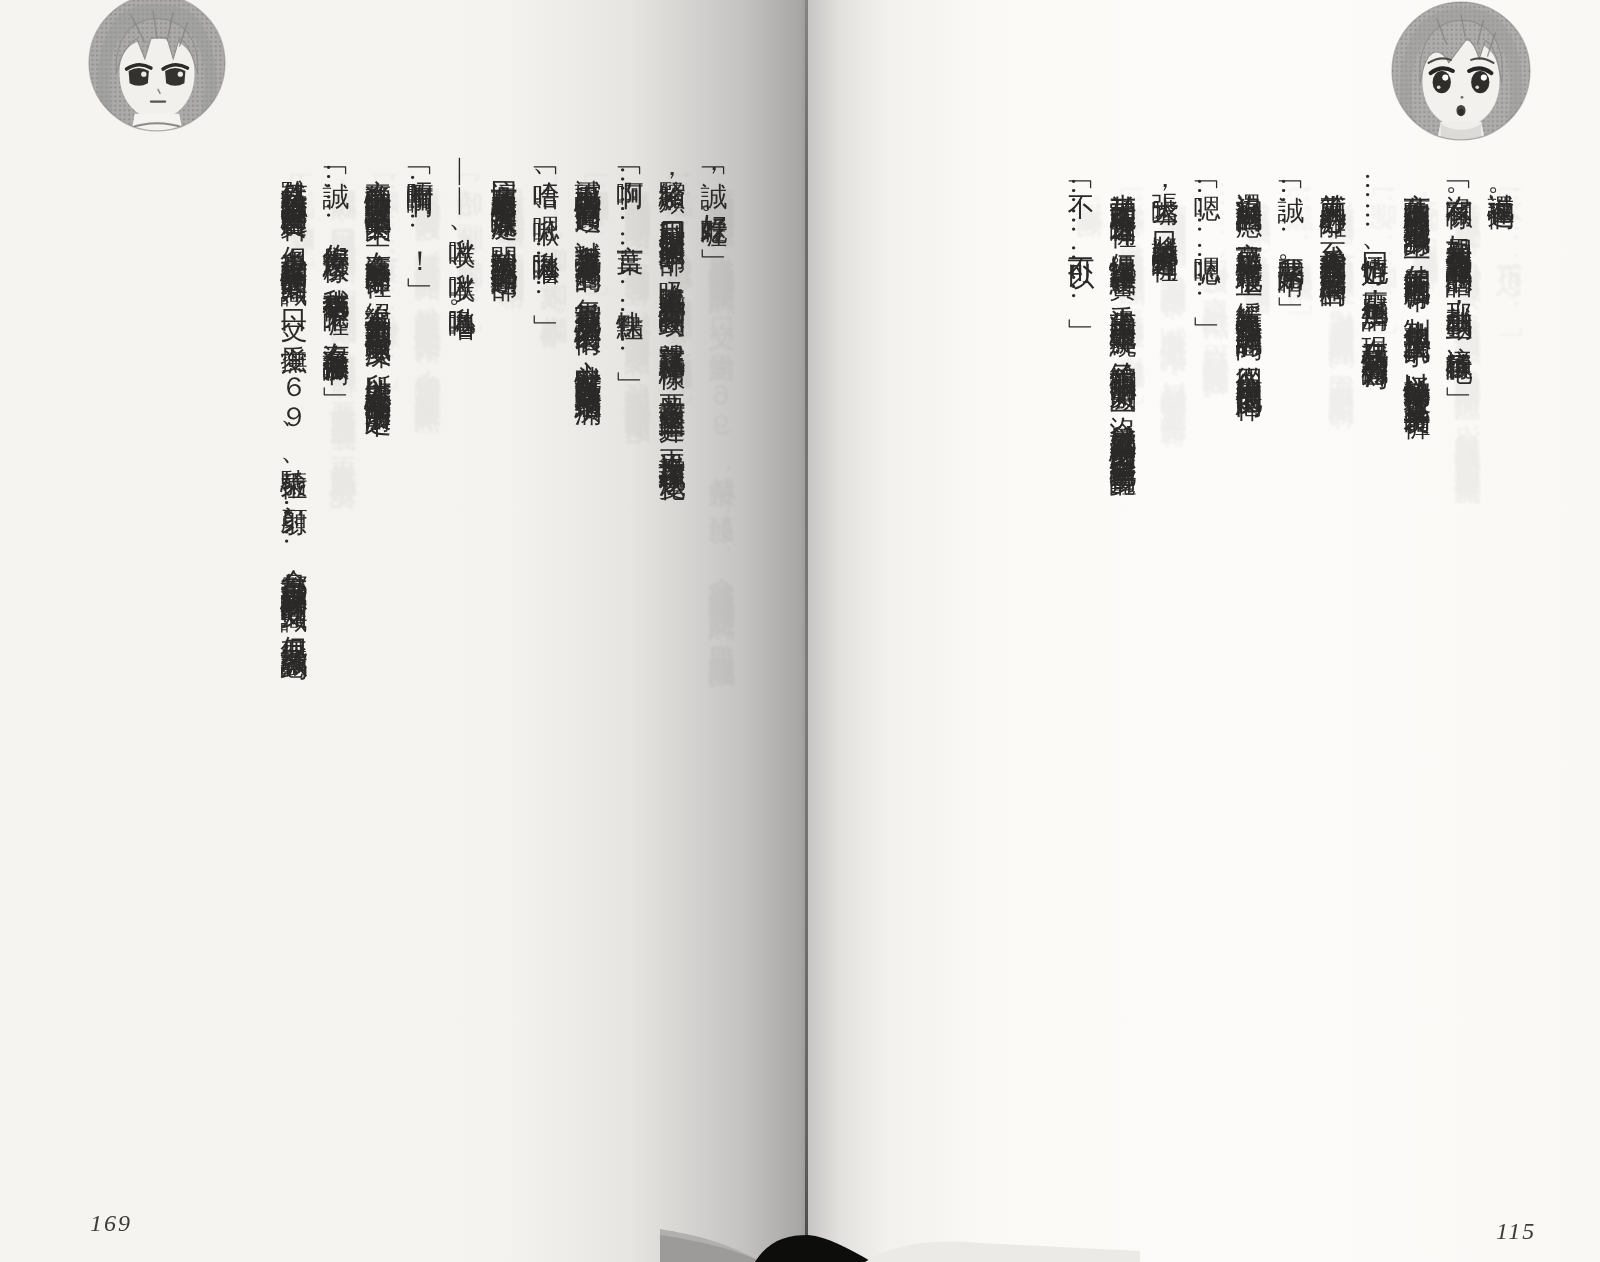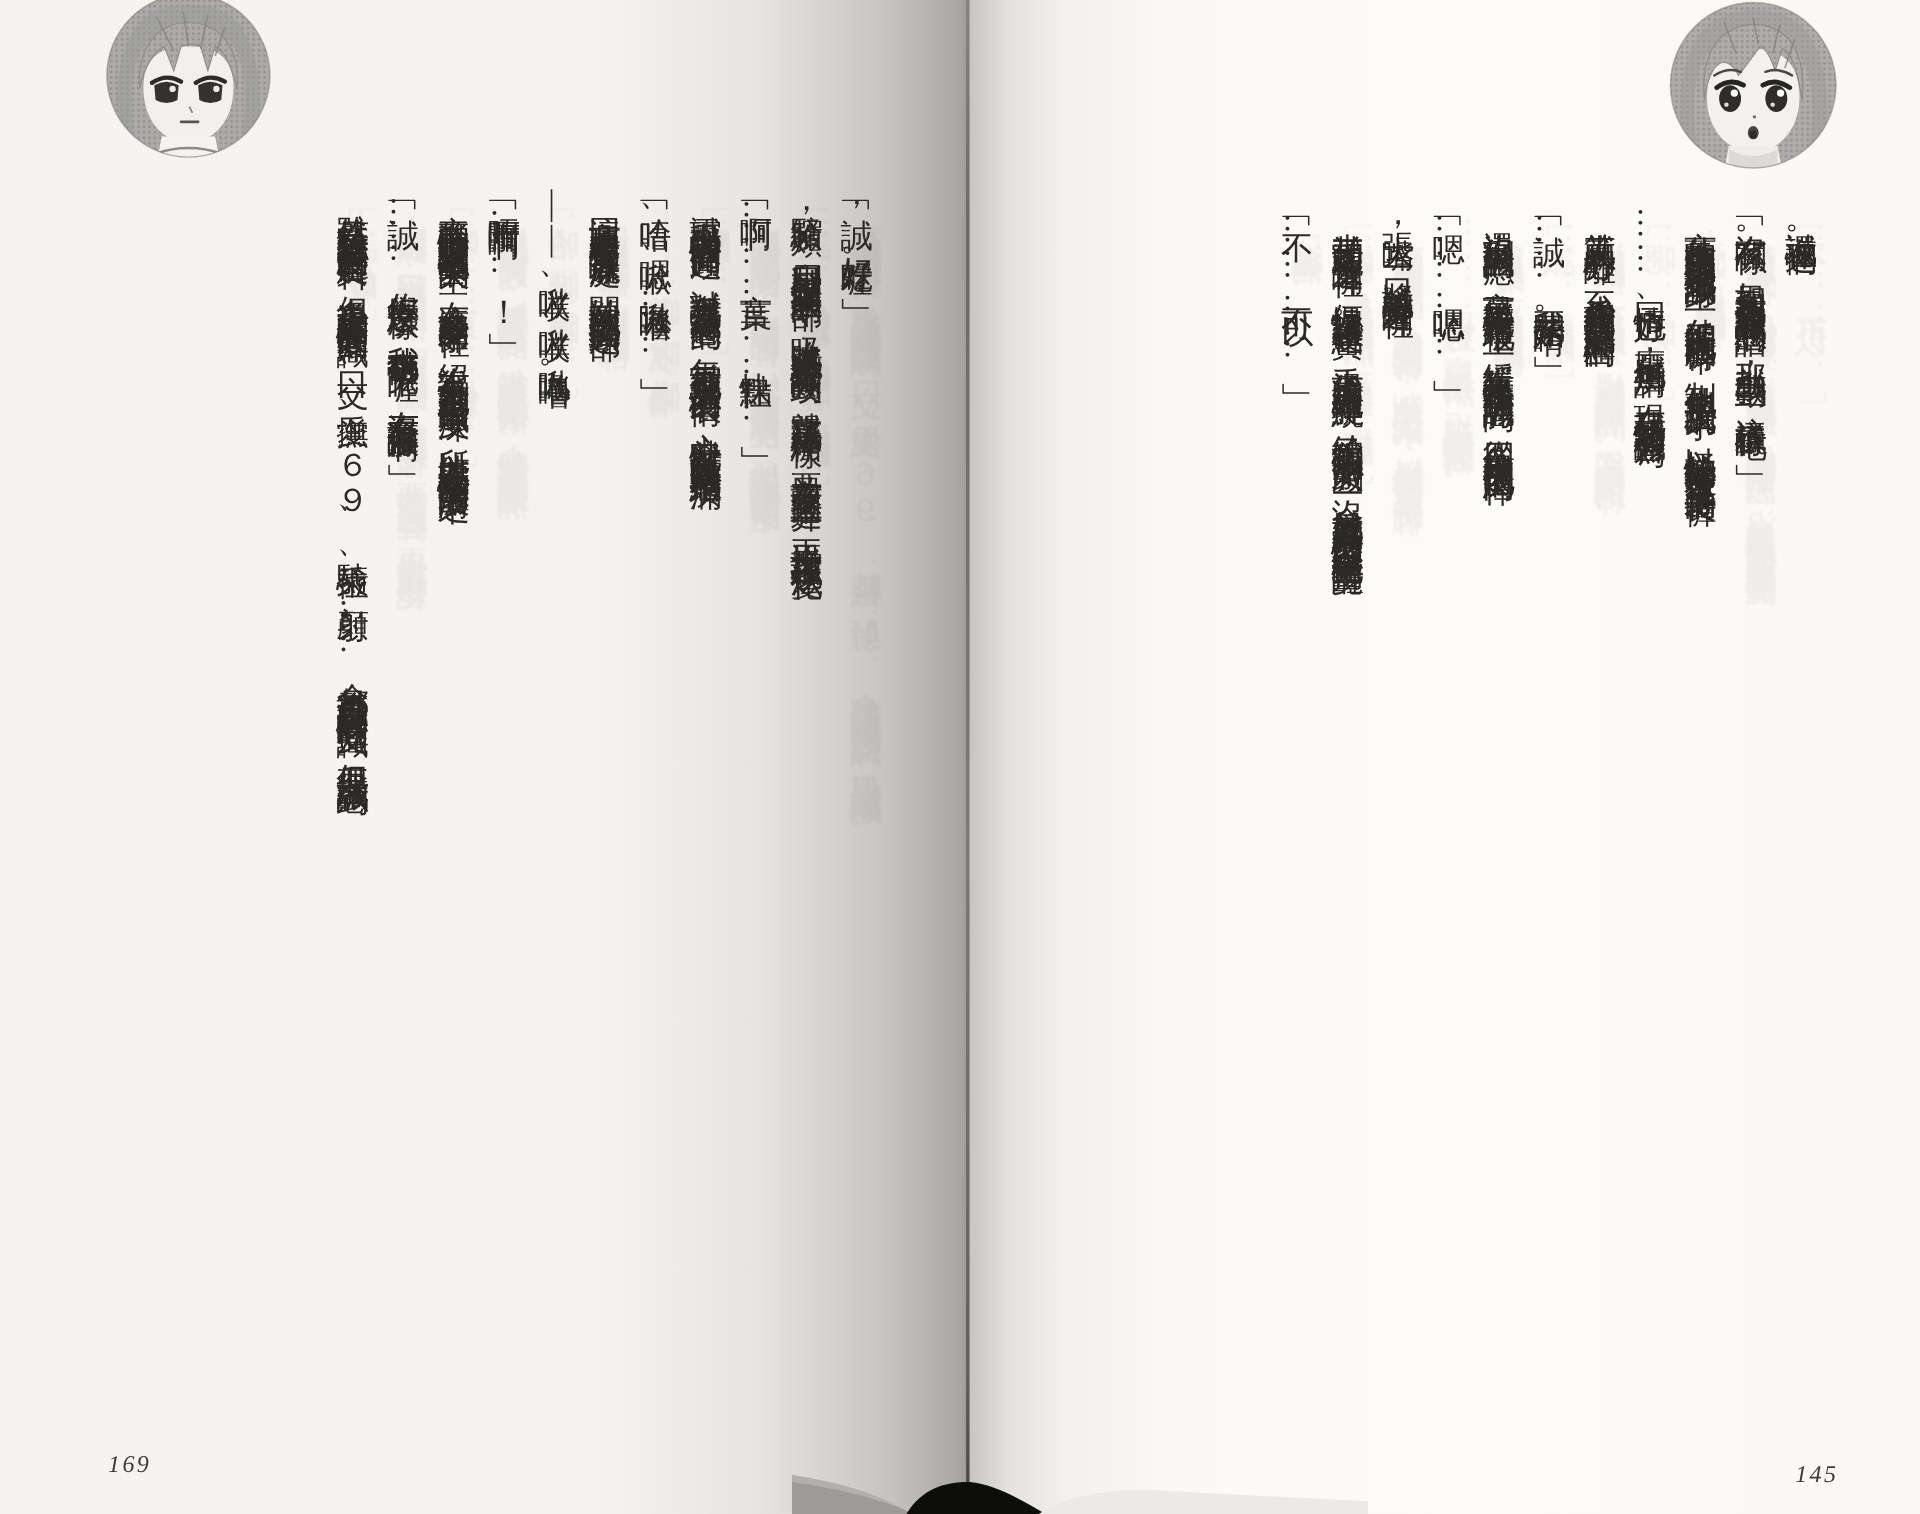--- a/index.html
+++ b/index.html
@@ -17,21 +17,21 @@
   .vtext{position:absolute;writing-mode:vertical-rl;text-orientation:mixed;
          font-size:27px;line-height:42px;letter-spacing:2.5px;color:#2b2a28;
          text-align:start;}
   .vtext p{margin:0;text-indent:30px;}
   #text-right{top:142px;right:78px;height:1008px;}
   #text-left{top:128px;right:865px;height:1052px;}
   .ghost{opacity:0.05;filter:blur(1px);transform:scaleX(-1);color:#1c1c1a;}
   #ghost-right{top:150px;right:70px;height:1008px;}
   #ghost-left{top:136px;right:858px;height:1052px;}
   
-  .page-number{position:absolute;font-style:italic;font-size:20px;color:#3c3b39;
+  .page-number{position:absolute;font-style:italic;font-size:24px;color:#3c3b39;
                letter-spacing:2px;}
   #pn-left{left:90px;top:1210px;}
   #pn-right{left:1496px;top:1218px;}
   
   .corner-icon{position:absolute;width:142px;height:142px;}
   #icon-left{left:86px;top:-6px;}
   #icon-right{left:1390px;top:0px;}
   
   .spine-svg{position:absolute;left:660px;top:1185px;width:480px;height:77px;}
 </style>
@@ -92,21 +92,21 @@
       <p>「哈唔、嗯啾、啾嚕啾嚕……」</p>
       <p>這回言葉將肉棒整隻含入喉嚨深處，開始激烈地上下擺動起頭部。</p>
       <p>——啾噗、啾噗、啾嚕嚕嚕。</p>
       <p>「唔啊啊啊啊……！」</p>
       <p>率直的動情呻吟緩緩消融在冬季的天空。在這麼寒冷的季節裡，絕沒有人會刻意跑到天台來吹風受凍，所以才能安心沉淪在快樂的波濤之中。</p>
       <p>「誠……你覺得怎麼樣？我也稍微研究了一下喔，有沒有讓你舒服啊？」</p>
       <p>雖然只是雜誌附錄程度的基礎資料，但多少還是得到關於性愛的知識。口交、愛撫、６９、騎乘位、顏射……全都是讓自己感到驚訝的性交知識。但只要能讓誠感到</p>
     </div>
 
   <div class="page-number" id="pn-left">169</div>
-  <div class="page-number" id="pn-right">145</div>
+  <div class="page-number" id="pn-right">115</div>
 
   <div class="corner-icon" id="icon-left">
     <svg viewBox="0 0 140 140" width="142" height="142">
       <defs>
         <pattern id="htL" width="4.5" height="4.5" patternUnits="userSpaceOnUse">
           <rect width="4.5" height="4.5" fill="#acaba9"></rect>
           <circle cx="2" cy="2" r="1.15" fill="#919190"></circle>
         </pattern>
         <clipPath id="clipL">
             <circle cx="70" cy="68" r="67"></circle>

